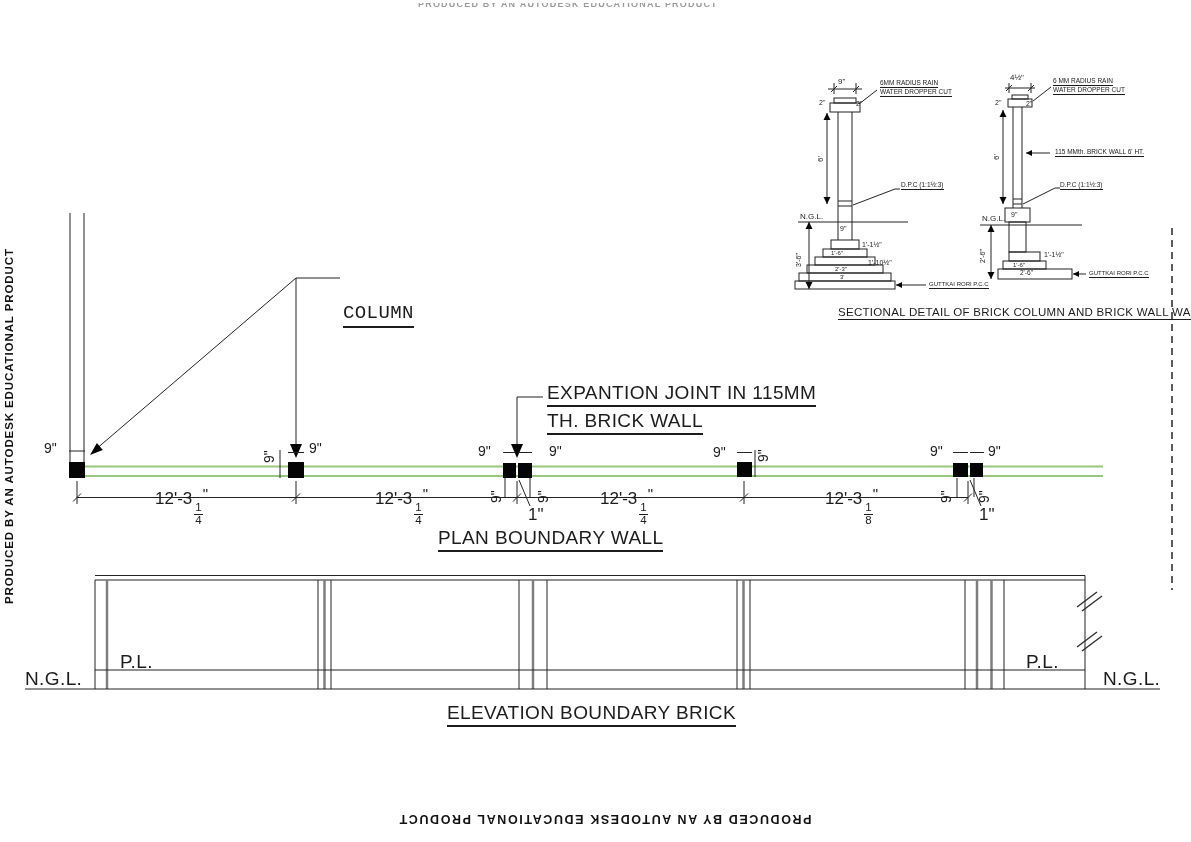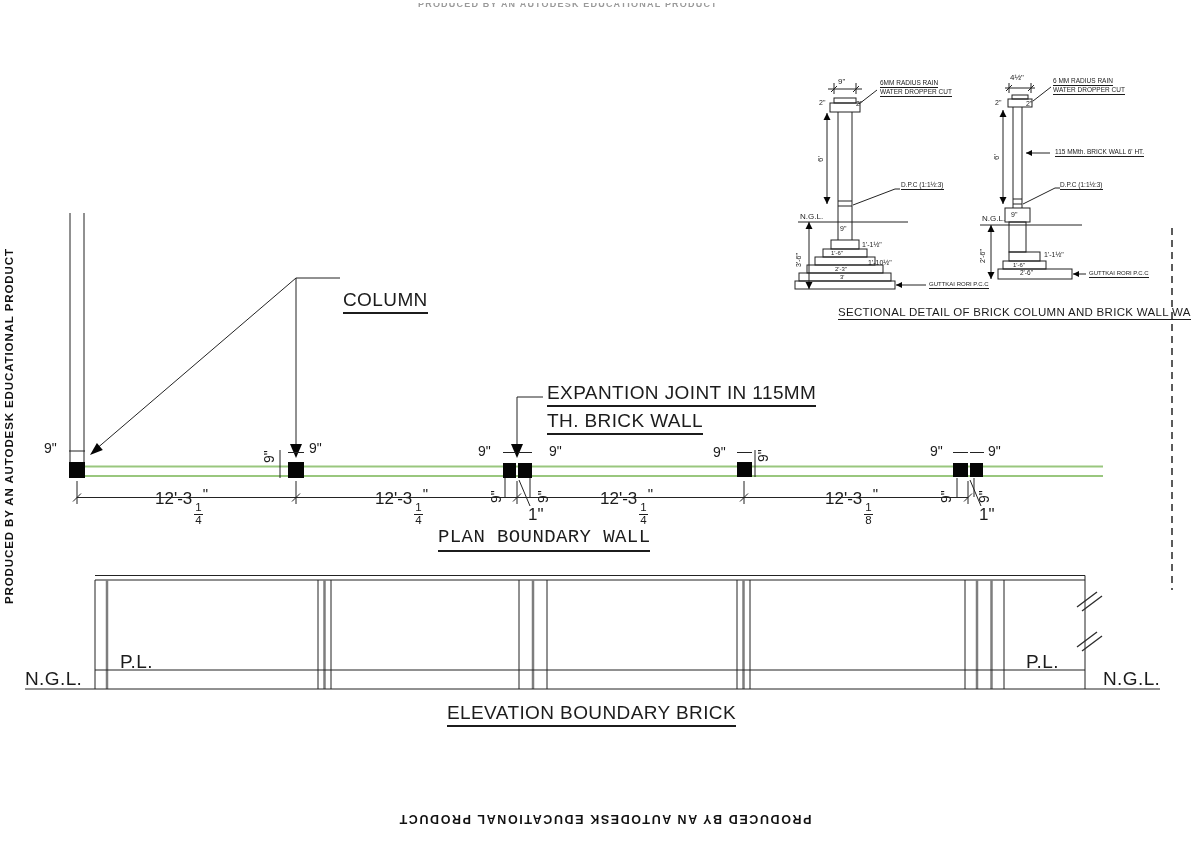--- a/index.html
+++ b/index.html
@@ -209,21 +209,21 @@
       <rect class="ln" x="998" y="269" width="74" height="10"></rect>
       <line class="ln" x1="1026" y1="153" x2="1050" y2="153"></line>
       <polygon class="blk" points="1026,153 1032,150 1032,156"></polygon>
       <polyline class="ln" points="1023,204 1055,188 1060,188"></polyline>
       <line class="ln" x1="1033" y1="101" x2="1051" y2="87"></line>
       <line class="ln" x1="1073" y1="274" x2="1086" y2="274"></line>
       <polygon class="blk" points="1073,274 1079,271 1079,277"></polygon>
     </g>
   </svg>
 
-  <span class="lbl big und" style="left:343px;top:290px;">COLUMN</span>
+  <span class="lbl big und" style="left:343px;top:304px;font-family:Liberation Mono, monospace;">COLUMN</span>
   <span class="lbl big und" style="left:547px;top:383px;">EXPANTION JOINT IN 115MM</span>
   <span class="lbl big und" style="left:547px;top:411px;">TH. BRICK WALL</span>
 
   <span class="lbl n9" style="left:44px;top:441px;">9"</span>
   <span class="lbl n9 rot" style="left:262px;top:463px;">9"</span>
   <span class="lbl n9" style="left:309px;top:441px;">9"</span>
   <span class="lbl n9" style="left:478px;top:444px;">9"</span>
   <span class="lbl n9" style="left:549px;top:444px;">9"</span>
   <span class="lbl n9 rot" style="left:489px;top:503px;">9"</span>
   <span class="lbl n9 rot" style="left:536px;top:503px;">9"</span>
@@ -247,21 +247,21 @@
         <span class="fd">4</span>
       </span><span class="unit">"</span></span>
   <span class="lbl dim" style="left:825px;top:486px;"><span>12'-3</span><span class="frac">
         <span class="fn">1</span>
         <span class="fd">8</span>
       </span><span class="unit">"</span></span>
 
   <span class="lbl dim" style="left:528px;top:506px;">1"</span>
   <span class="lbl dim" style="left:979px;top:506px;">1"</span>
 
-  <span class="lbl big und" style="left:438px;top:528px;font-family:Liberation Mono, monospace;">PLAN BOUNDARY WALL</span>
+  <span class="lbl big und" style="left:438px;top:528px;">PLAN BOUNDARY WALL</span>
 
   <span class="lbl big" style="left:120px;top:652px;">P.L.</span>
   <span class="lbl big" style="left:1026px;top:652px;">P.L.</span>
   <span class="lbl big" style="left:25px;top:669px;">N.G.L.</span>
   <span class="lbl big" style="left:1103px;top:669px;">N.G.L.</span>
   <span class="lbl big und" style="left:447px;top:703px;">ELEVATION BOUNDARY BRICK</span>
 
   <span class="lbl t8" style="left:838px;top:78px;">9"</span>
   <span class="lbl t7" style="left:819px;top:99px;">2"</span>
   <span class="lbl t7" style="left:856px;top:100px;">2"</span>

